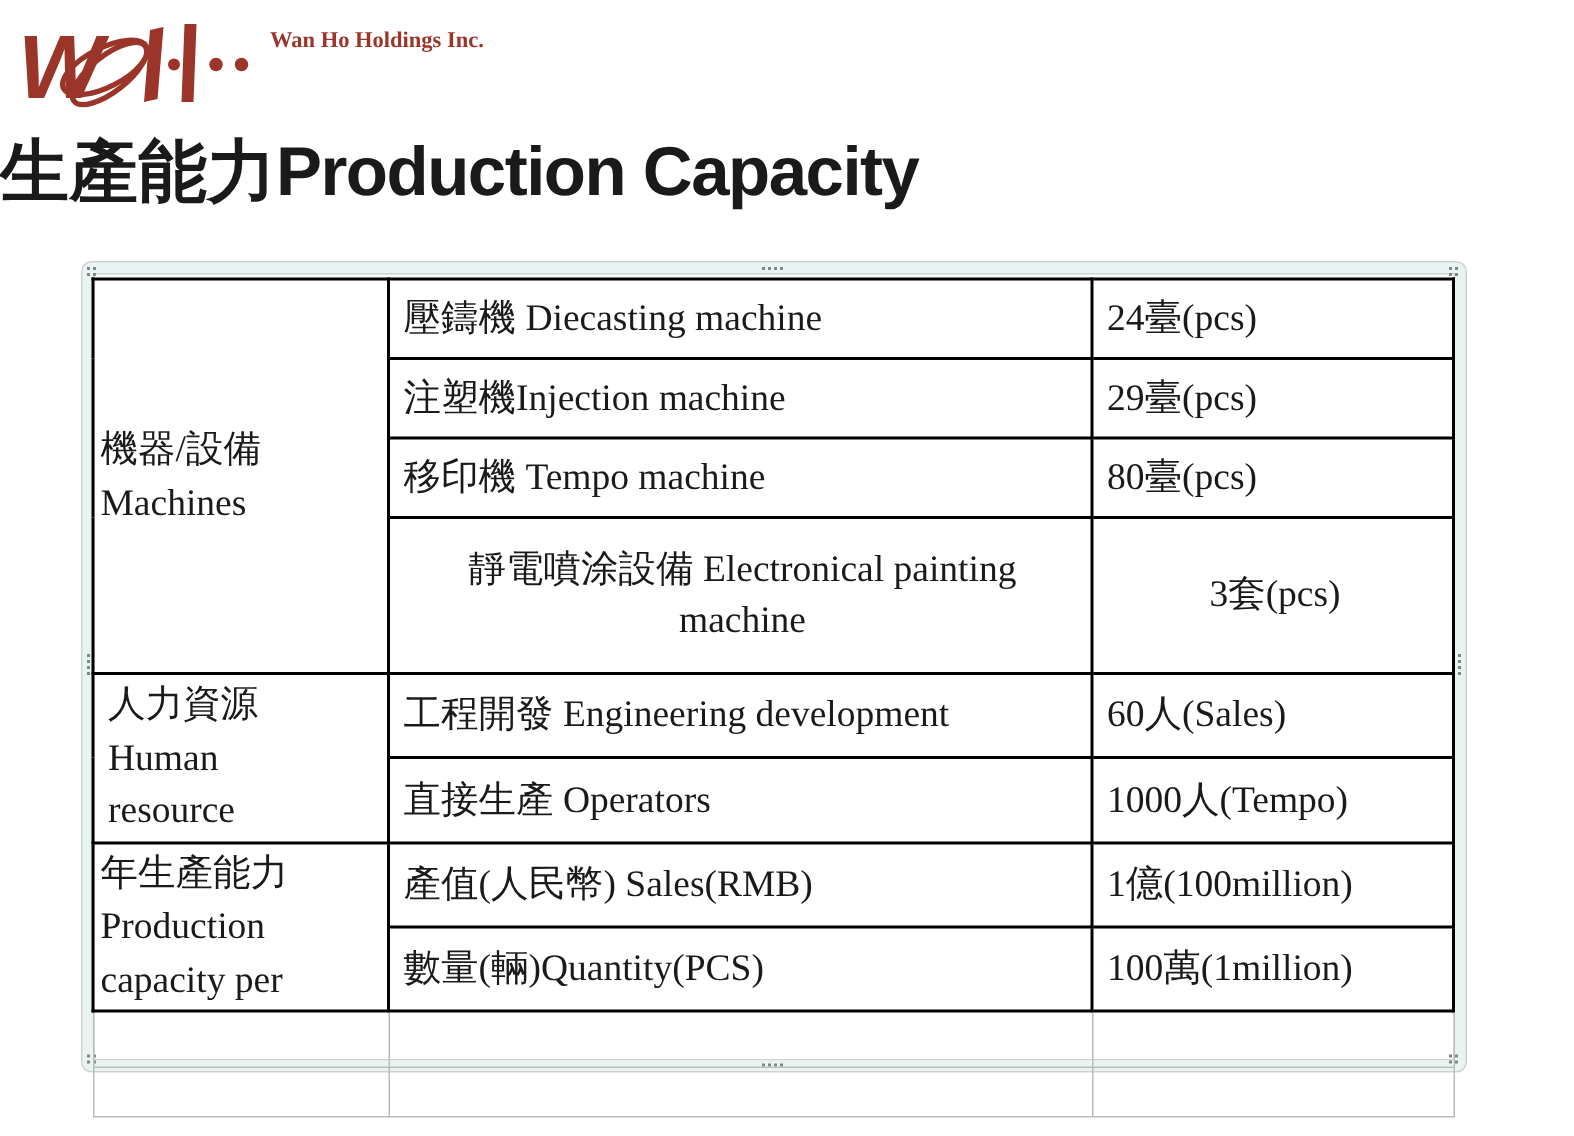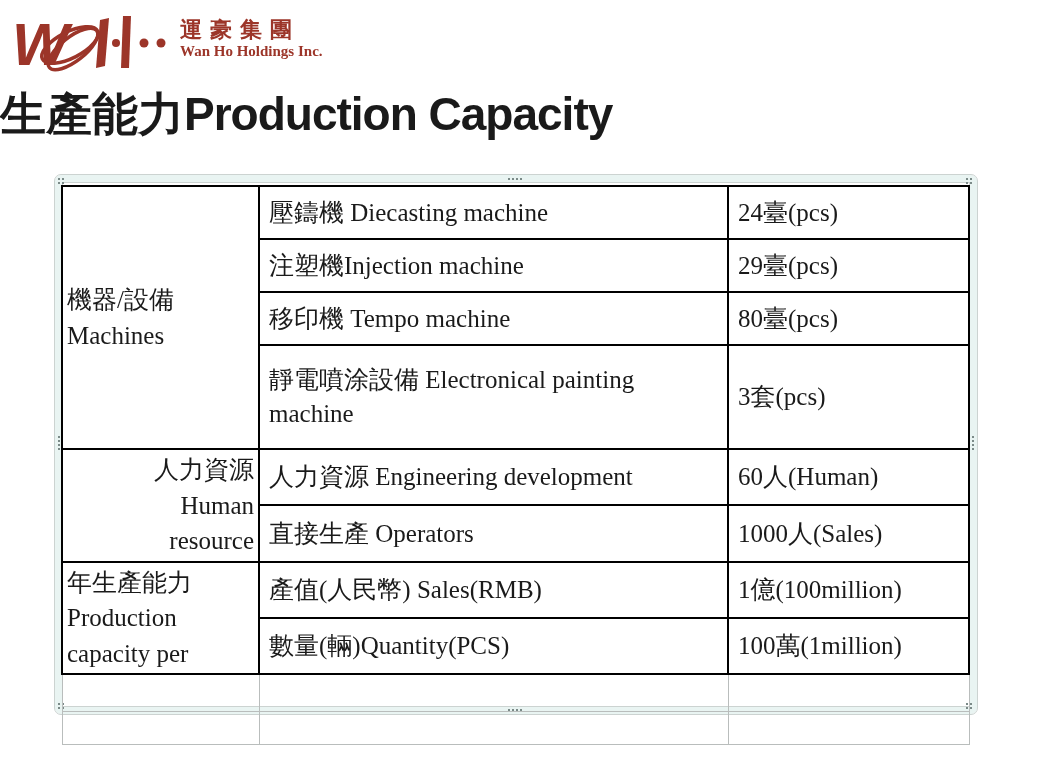--- a/index.html
+++ b/index.html
@@ -26,44 +26,43 @@
   .h-horiz { box-shadow: 4px 0 0 #7b8a88, 8px 0 0 #7b8a88, 12px 0 0 #7b8a88; }
   .h-vert  { box-shadow: 0 4px 0 #7b8a88, 0 8px 0 #7b8a88, 0 12px 0 #7b8a88; }
   .h-corner{ box-shadow: 4px 0 0 #7b8a88, 0 4px 0 #7b8a88, 4px 4px 0 #7b8a88; }
 
   
   table.cap { position: absolute; left: 61px; top: 185px; border-collapse: collapse; table-layout: fixed; }
   .cap col.c1 { width: 197px; } .cap col.c2 { width: 469px; } .cap col.c3 { width: 241px; }
   .cap td { border: 2px solid #000; font-size: 25px; line-height: 1.35; vertical-align: middle;
             padding: 2px 6px 2px 9px; overflow: hidden; }
   .cap td.cat { white-space: pre-line; padding: 2px 4px; line-height: 1.42; }
-  .cap td.cat-left { text-align: right; padding-left: 9px; margin-top: 20px; }
+  .cap td.cat-left { text-align: left; padding-left: 9px; margin-top: 20px; }
   .cap tr.r-std  { height: 53px; }
-  .cap tr.r-tall { height: 104px; }
+  .cap tr.r-tall { height: 104px; text-align: center; }
   .cap tr.r-e1 { height: 37px; } .cap tr.r-e2 { height: 33px; }
   .cap td.empty { border: 1px solid #b9bdbc; }
 </style>
 </head>
 <body>
 
 <div class="logo">
   <svg class="logo-mark" width="160" height="68" viewBox="0 0 160 68">
     <text x="-2" y="57" font-size="60" font-weight="bold" font-style="italic" font-family="'Liberation Sans',sans-serif" fill="#9c3529">W</text>
     <g stroke="#9c3529" stroke-width="3.5" fill="none">
       <ellipse cx="56" cy="37" rx="31" ry="13" transform="rotate(-27 56 37)"></ellipse>
       <ellipse cx="59" cy="41" rx="30" ry="12" transform="rotate(-38 59 41)"></ellipse>
     </g>
     <polygon points="86,12 95,10 91,58 82,60" fill="#9c3529"></polygon>
     <circle cx="102" cy="35" r="4" fill="#9c3529"></circle>
     <polygon points="109,8 117,8 115,60 107,60" fill="#9c3529"></polygon>
     <circle cx="130" cy="35" r="4.5" fill="#9c3529"></circle>
     <circle cx="147" cy="35" r="4.5" fill="#9c3529"></circle>
   </svg>
   <div class="logo-text">
-    <div class="logo-cn">運豪集團</div>
     <div class="logo-en">Wan Ho Holdings Inc.</div>
   </div>
 </div>
 
 <div class="title"><span class="cn">生產能力</span><span class="en">Production Capacity</span></div>
 
 <div class="frame">
   <div class="h-dot h-corner" style="left:-4px; top:-4px;"></div>
   <div class="h-dot h-horiz" style="left:446px; top:-4px;"></div>
   <div class="h-dot h-corner" style="right:2px; top:-4px;"></div>
@@ -96,26 +95,26 @@
     <td>80臺(pcs)</td>
   </tr>
   <tr class="r-tall">
     <td>靜電噴涂設備 Electronical painting machine</td>
     <td>3套(pcs)</td>
   </tr>
   <tr class="r-std">
     <td class="cat cat-left" rowspan="2">人力資源
 Human
 resource</td>
-    <td>人力資源 Engineering development</td>
-    <td>60人(Human)</td>
+    <td>工程開發 Engineering development</td>
+    <td>60人(Sales)</td>
   </tr>
   <tr class="r-std">
     <td>直接生產 Operators</td>
-    <td>1000人(Sales)</td>
+    <td>1000人(Tempo)</td>
   </tr>
   <tr class="r-std">
     <td class="cat" rowspan="2">年生產能力
 Production
 capacity per</td>
     <td>產值(人民幣) Sales(RMB)</td>
     <td>1億(100million)</td>
   </tr>
   <tr class="r-std">
     <td>數量(輛)Quantity(PCS)</td>

